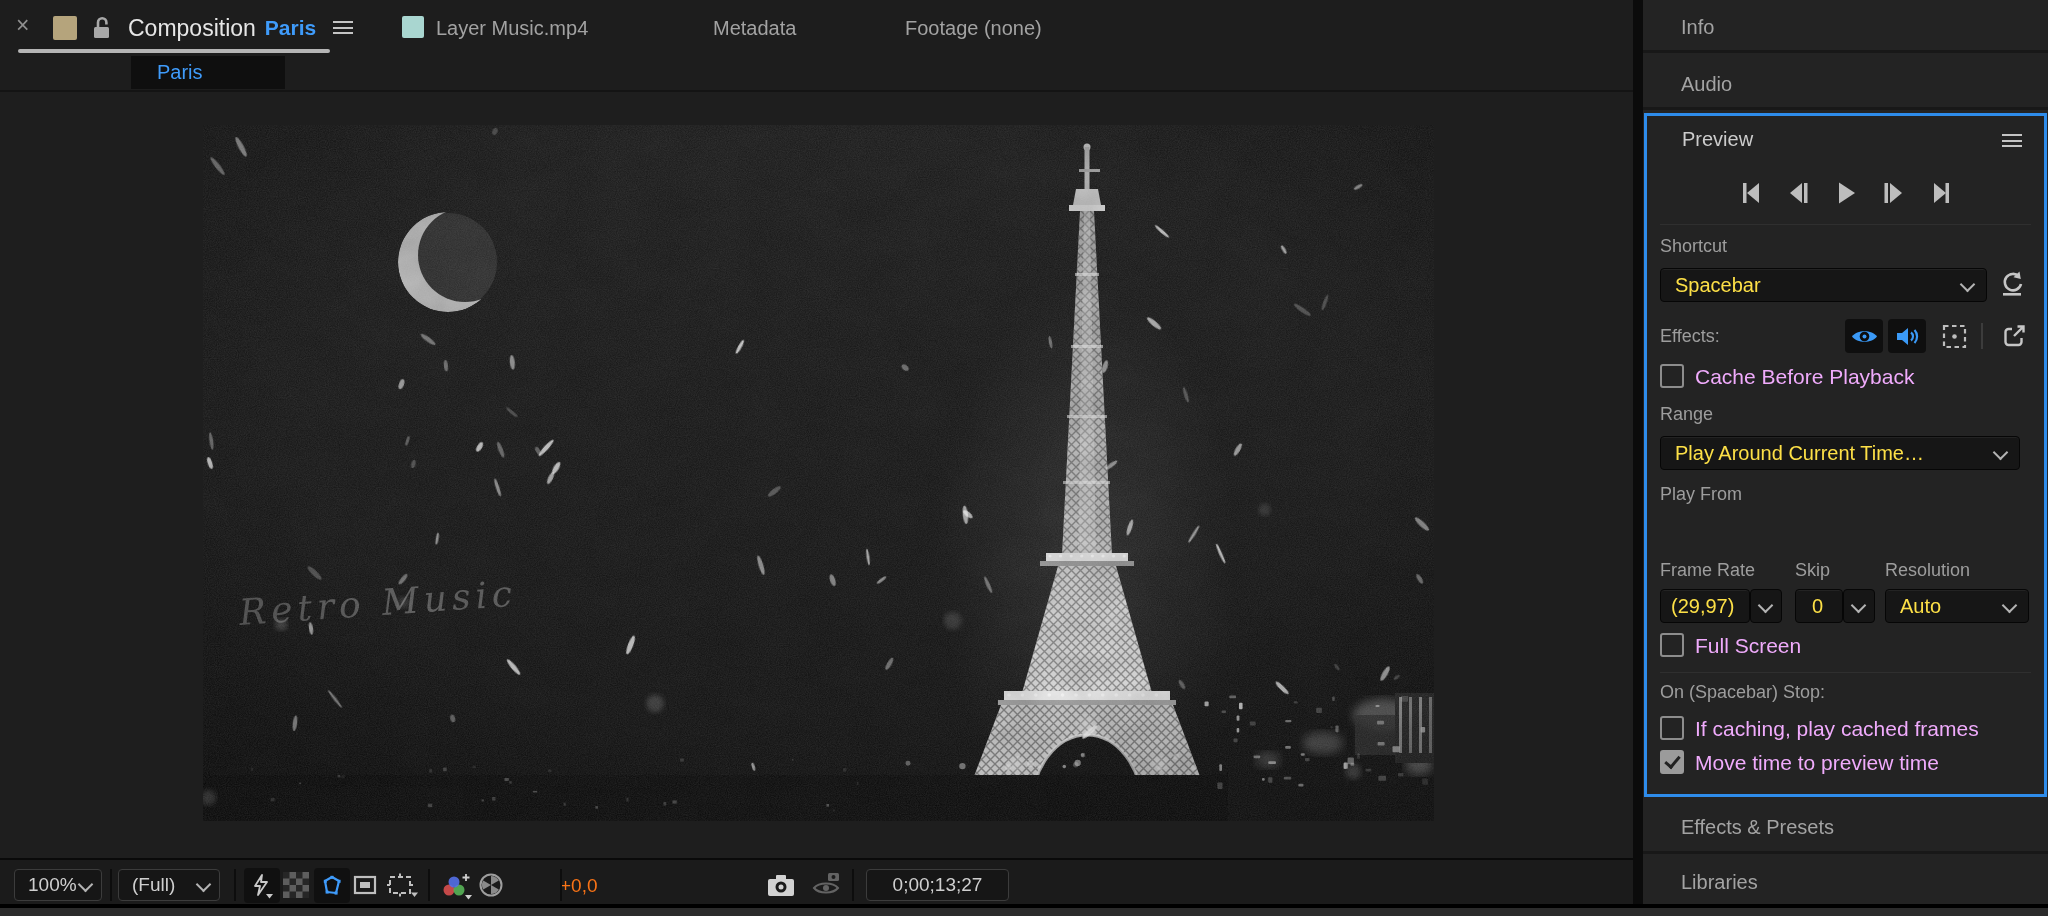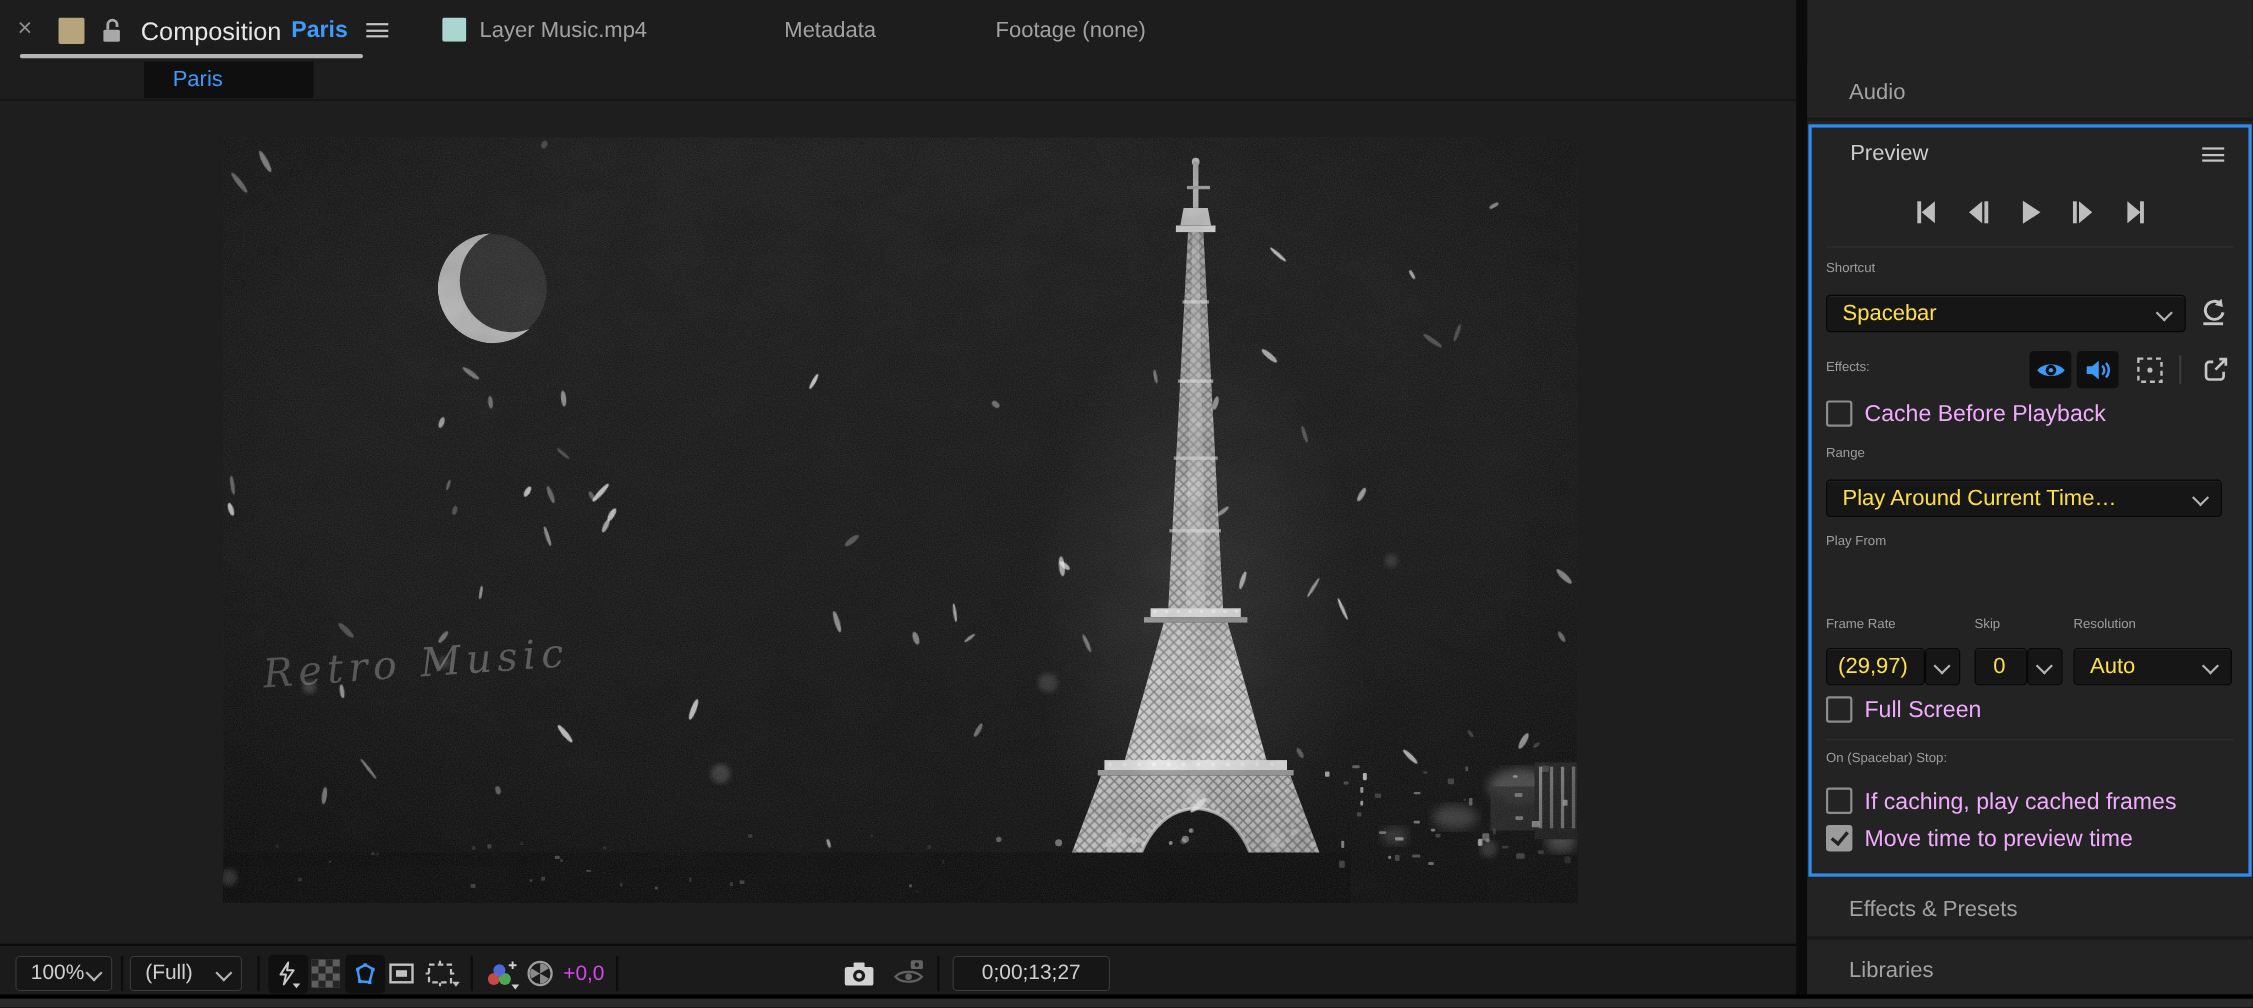--- a/index.html
+++ b/index.html
@@ -27,36 +27,36 @@
   .compimg{position:absolute;left:203px;top:33px;width:1231px;height:696px;}
   
   .toolbar{position:absolute;left:0;top:858px;width:1633px;height:52px;background:#1b1b1b;border-top:2px solid #0a0a0a;box-sizing:border-box;}
   .tb-box{position:absolute;top:9px;height:32px;background:#161616;border:1px solid #3c3c3c;border-radius:4px;
           box-sizing:border-box;color:#cfcfcf;font-size:19px;line-height:30px;padding-left:13px;}
   .tb-press{position:absolute;top:8px;width:36px;height:35px;background:#101010;border-radius:4px;
             display:flex;align-items:center;justify-content:center;}
   .tb-ic{position:absolute;top:12px;display:flex;align-items:center;justify-content:center;}
   .vdiv{position:absolute;top:9px;width:2px;height:32px;background:#0d0d0d;}
   .chev{position:absolute;width:9px;height:9px;border-right:2.2px solid #b3b3b3;border-bottom:2.2px solid #b3b3b3;transform:rotate(45deg);}
-  .expo{position:absolute;top:15px;color:#d946ef;font-size:19px;}
+  .expo{position:absolute;top:15px;color:#f97316;font-size:19px;margin-left:48px;}
   .bstrip1{position:absolute;left:0;top:904px;width:2048px;height:4px;background:#000;}
   .bstrip2{position:absolute;left:0;top:908px;width:2048px;height:8px;background:#2b2b2b;}
   
   .vgap{position:absolute;left:1633px;top:0;width:10px;height:916px;background:#0b0b0b;}
   .rpanel{position:absolute;left:1643px;top:0;width:405px;height:916px;background:#232323;}
   .sect{position:absolute;left:0;width:405px;background:#232323;border-bottom:3px solid #181818;box-sizing:border-box;}
   .shdr{position:absolute;left:38px;color:#a3a3a3;font-size:20px;}
   .pvpanel{position:absolute;left:1px;top:113px;width:403px;height:684px;box-sizing:border-box;
            border:3px solid #2e8ceb;background:#232323;}
   .pvh{position:absolute;left:35px;top:12px;color:#cccccc;font-size:20px;font-weight:400;}
   .pvham{position:absolute;right:22px;top:18px;}
   .transport{position:absolute;left:0;top:64px;width:397px;height:38px;display:flex;justify-content:center;gap:21px;}
   .tbtn{width:26px;height:26px;display:flex;align-items:center;justify-content:center;}
   .thin{position:absolute;left:13px;width:371px;height:1px;background:#3a3a3a;opacity:.55;}
-  .plbl{position:absolute;color:#9d9d9d;font-size:12px;white-space:nowrap;}
+  .plbl{position:absolute;color:#9d9d9d;font-size:18px;white-space:nowrap;}
   .clbl{position:absolute;color:#f0abfc;font-size:21px;white-space:nowrap;}
   .dd{position:absolute;background:#161616;border:1px solid #060606;border-radius:4px;box-sizing:border-box;
       box-shadow:inset 0 1px 0 rgba(255,255,255,.06);color:#fde047;font-size:20px;height:34px;line-height:32px;padding-left:14px;}
   .ddchev{position:absolute;right:13px;top:10px;width:9px;height:9px;border-right:2.2px solid #b3b3b3;border-bottom:2.2px solid #b3b3b3;transform:rotate(45deg);}
   .chvbtn{position:absolute;background:#161616;border:1px solid #060606;border-radius:4px;box-sizing:border-box;height:34px;}
   .chk{position:absolute;width:20px;height:20px;border:2.4px solid #8d8d8d;border-radius:3px;box-sizing:content-box;}
   .chk.on{background:#9b9b9b;border-color:#9b9b9b;}
   .chk.on::after{content:"";position:absolute;left:5.5px;top:1px;width:6px;height:12px;
                  border-right:3px solid #222;border-bottom:3px solid #222;transform:rotate(40deg);}
   .inc-btn{position:absolute;width:38px;height:34px;background:#0f0f0f;border-radius:4px;display:flex;align-items:center;justify-content:center;}
@@ -494,20 +494,23 @@
       </svg>
     </div>
     <div class="vdiv" style="left:852px"></div>
     <div class="tb-box" style="left:866px;width:143px;text-align:center;padding-left:0">
       <span>0;00;13;27</span>
     </div>
   </div>
 
   <div class="vgap"></div>
   <div class="rpanel">
+    <div class="sect" style="top:0;height:53px">
+      <span class="shdr" style="top:16px">Info</span>
+    </div>
     <div class="sect" style="top:56px;height:54px">
       <span class="shdr" style="top:17px">Audio</span>
     </div>
 
     <div class="pvpanel">
       <span class="pvh">Preview</span>
       <span class="ham pvham">
           <i></i>
           <i></i>
           <i></i>

